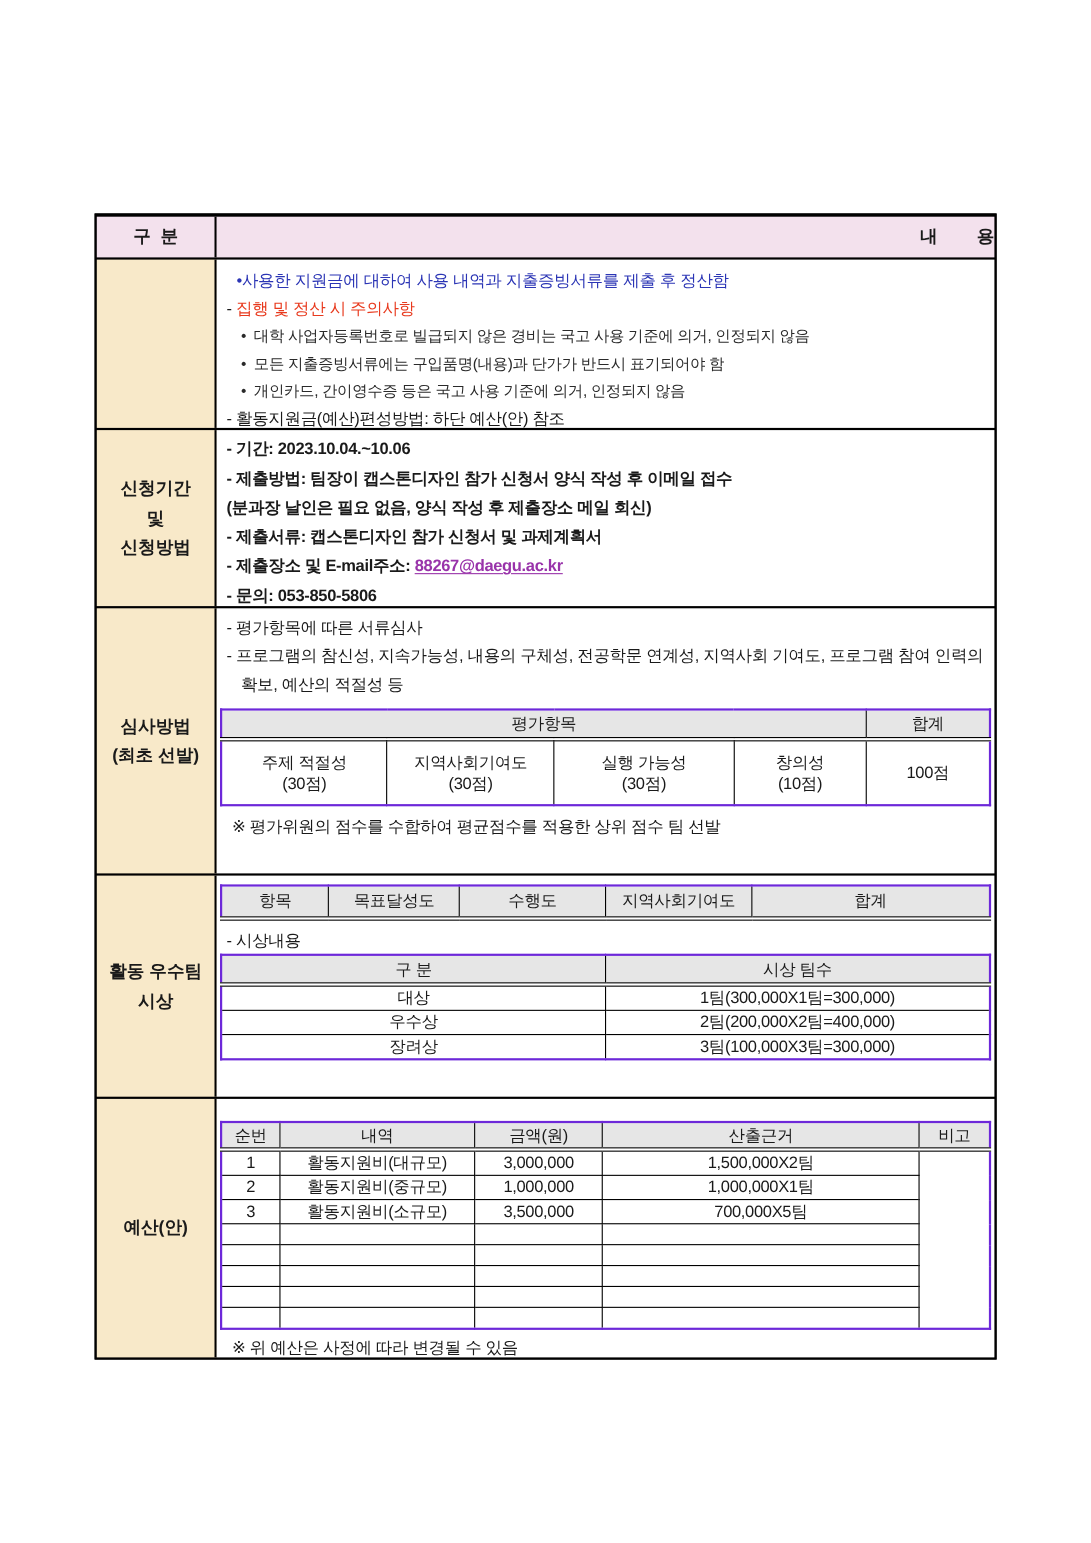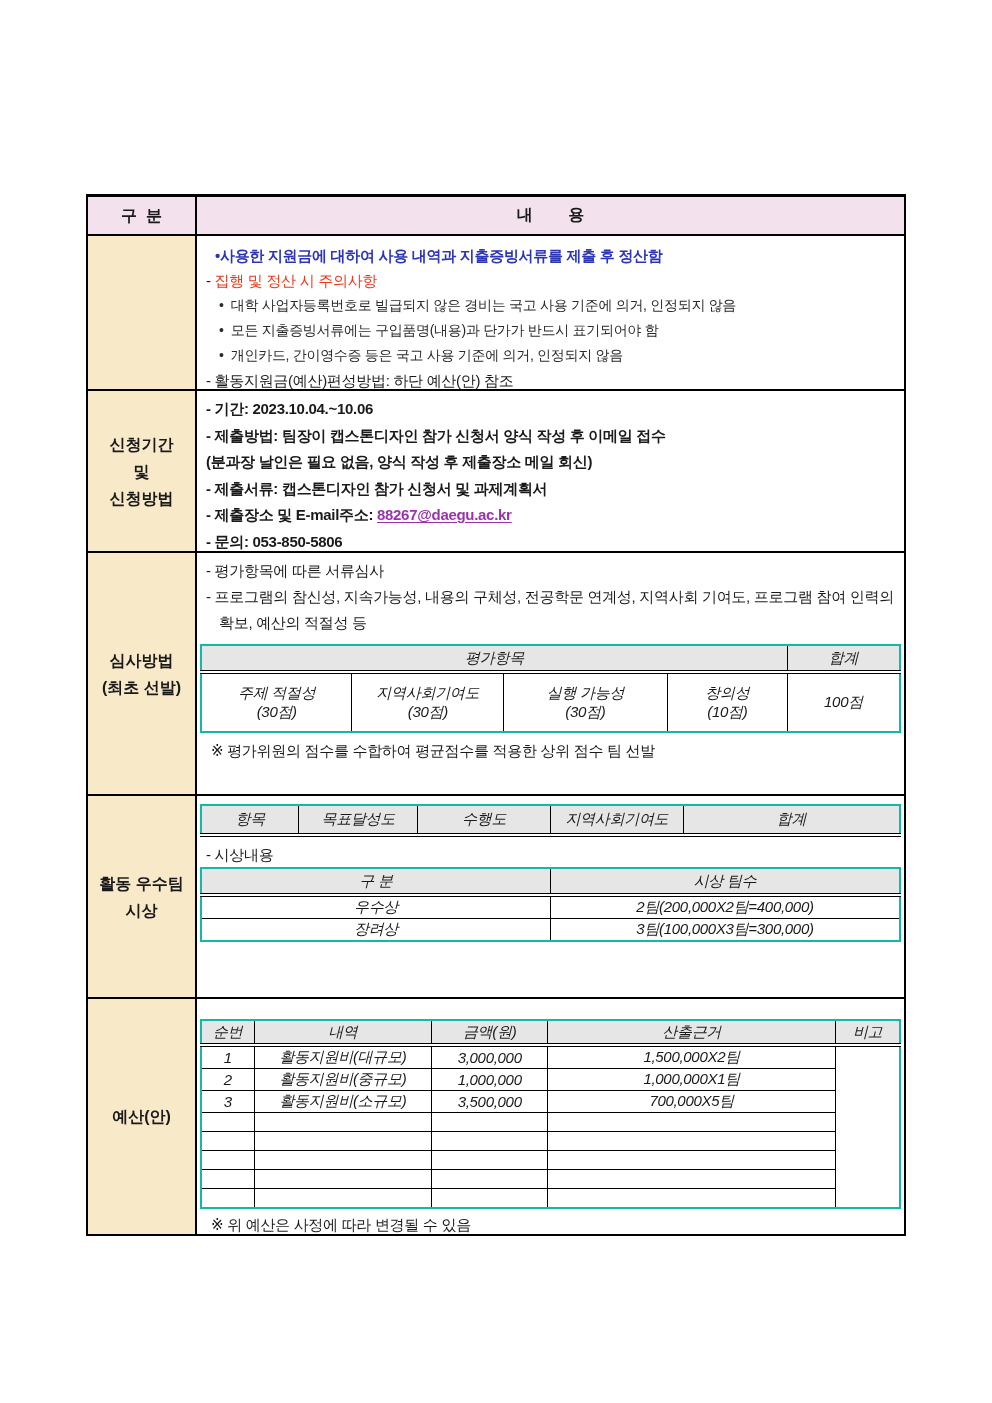--- a/index.html
+++ b/index.html
@@ -19,55 +19,55 @@
   .cell-label {
     flex:0 0 109px; width:109px; box-sizing:border-box;
     background:#f8e9c9; border-right:2px solid #000;
     display:flex; flex-direction:column; align-items:center; justify-content:center;
     font-weight:700; font-size:16px; line-height:27px; text-align:center;
   }
   .cell-content { flex:1; min-width:0; box-sizing:border-box; background:#fff; }
   .hdr { height:37px; }
   .hdr .cell-label, .hdr .cell-content { background:#f3e1ed; }
   .hdr .cell-content {
-    display:flex; align-items:center; justify-content:center;
+    display:flex; align-items:center; justify-content:flex-end;
     font-weight:700; font-size:16px;
   }
   .pre { white-space:pre; }
   .prew { white-space:pre-wrap; }
 
   .s1 { height:155px; }
   .s2 { height:162px; }
   .s3 { height:243px; }
   .s4 { height:203px; }
   .s5 { height:237px; }
 
   .tl { font-size:15px; line-height:25px; letter-spacing:-0.3px; }
   .s1 .cell-content { padding-top:7px; }
-  .blue-line { color:#2b35b5; margin-left:18px; font-weight:700; }
+  .blue-line { color:#2b35b5; margin-left:18px; font-weight:400; }
   .caution-line { margin-left:9px; }
   .caution-title { color:#e8391d; text-underline-offset:3px; }
   .sub-bullet { margin-left:22px; font-size:14px; color:#2a2a2a; }
   .budget-method { margin-left:9px; }
 
   .s2 .cell-content { padding-top:5px; }
   .s2 .tl { font-weight:700; line-height:26.5px; margin-left:9px; }
   .method-note { margin-left:16px; }
   .email-link { color:#9933aa; text-decoration:underline; text-underline-offset:2px; }
 
   .s3 .cell-content { padding-top:5px; }
   .s3 .tl { margin-left:9px; line-height:26px; }
   .hang { padding-left:13px; text-indent:-13px; margin-right:4px; }
 
   table.hwp {
     border-collapse:collapse; table-layout:fixed;
     width:calc(100% - 6px); margin:8px 3px 0 3px;
     font-size:15px; letter-spacing:-0.3px;
   }
-  table.hwp { border:2px solid #14b8a6;font-style:italic; }
+  table.hwp { border:2px solid #6d28d9; }
   table.hwp td, table.hwp th {
     border:1px solid #000; text-align:center; vertical-align:middle;
     padding:1px 4px; font-weight:400; overflow:hidden;
   }
   table.hwp th.hd, table.hwp td.hd {
     background:#e6e6e6; border-bottom:4px double #000;
   }
   .bold { font-weight:700; }
   .note { font-size:15px; letter-spacing:-0.3px; margin:9px 0 0 14px; }
 
@@ -210,20 +210,24 @@
           <colgroup>
               <col style="width:50%">
               <col style="width:50%">
             </colgroup>
           <tbody>
               <tr class="award-hd-row">
             <th class="hd bold">구 분</th>
             <th class="hd bold">시상 팀수</th>
           </tr>
           <tr class="award-data-row">
+            <td>대상</td>
+            <td>1팀(300,000X1팀=300,000)</td>
+          </tr>
+          <tr class="award-data-row">
             <td>우수상</td>
             <td>2팀(200,000X2팀=400,000)</td>
           </tr>
           <tr class="award-data-row">
             <td>장려상</td>
             <td>3팀(100,000X3팀=300,000)</td>
           </tr>
         </tbody>
           </table>
       </div>

